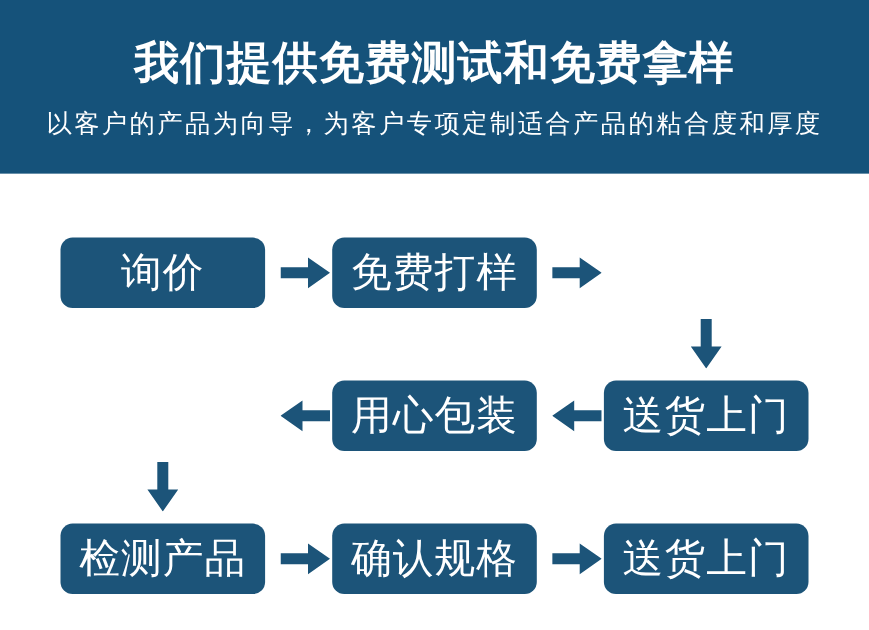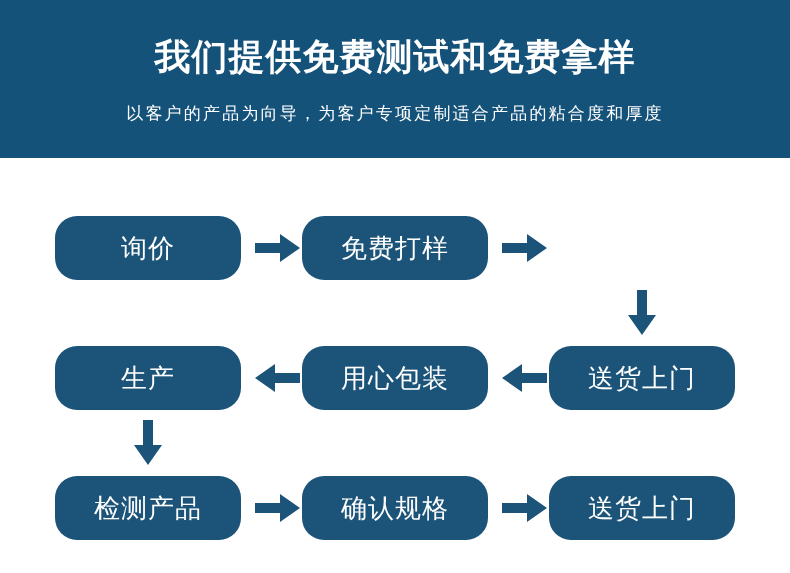--- a/index.html
+++ b/index.html
@@ -31,34 +31,34 @@
     background: #15527a;
     box-sizing: border-box;
   }
   .banner-title {
     position: absolute;
     left: 0;
     top: 28px;
     width: 790px;
     text-align: center;
     color: #ffffff;
-    font-size: 36px;
+    font-size: 41px;
     font-weight: bold;
     letter-spacing: 1px;
     line-height: 58px;
     white-space: nowrap;
   }
   .banner-subtitle {
     position: absolute;
     left: 0;
     top: 100px;
     width: 790px;
     text-align: center;
     color: #ffffff;
-    font-size: 17px;
+    font-size: 23px;
     font-weight: normal;
     letter-spacing: 2.2px;
     line-height: 26px;
     white-space: nowrap;
   }
 
   
   .flow {
     position: absolute;
     left: 0;
@@ -66,23 +66,23 @@
     width: 790px;
     height: 415px;
     background: #ffffff;
   }
 
   .node {
     position: absolute;
     width: 186px;
     height: 64px;
     background: #1c5479;
-    border-radius: 22px;
+    border-radius: 11px;
     color: #ffffff;
-    font-size: 26px;
+    font-size: 37px;
     font-weight: normal;
     letter-spacing: 1px;
     display: flex;
     align-items: center;
     justify-content: center;
     box-sizing: border-box;
     white-space: nowrap;
   }
 
   
@@ -150,21 +150,20 @@
       </svg>
     </div>
 
 
     <div class="arrow-v v-right">
       <svg viewBox="0 0 30 45" xmlns="http://www.w3.org/2000/svg">
         <polygon class="ink" points="10,0 20,0 20,25 29,25 15,45 1,25 10,25"></polygon>
       </svg>
     </div>
 
-    <div class="node col-1 row-2">生产</div>
 
     <div class="arrow-h h-1 ar-2">
       <svg viewBox="0 0 45 30" xmlns="http://www.w3.org/2000/svg">
         <polygon class="ink" points="45,10 20,10 20,1 0,15 20,29 20,20 45,20"></polygon>
       </svg>
     </div>
 
     <div class="node col-2 row-2">用心包装</div>
 
     <div class="arrow-h h-2 ar-2">

